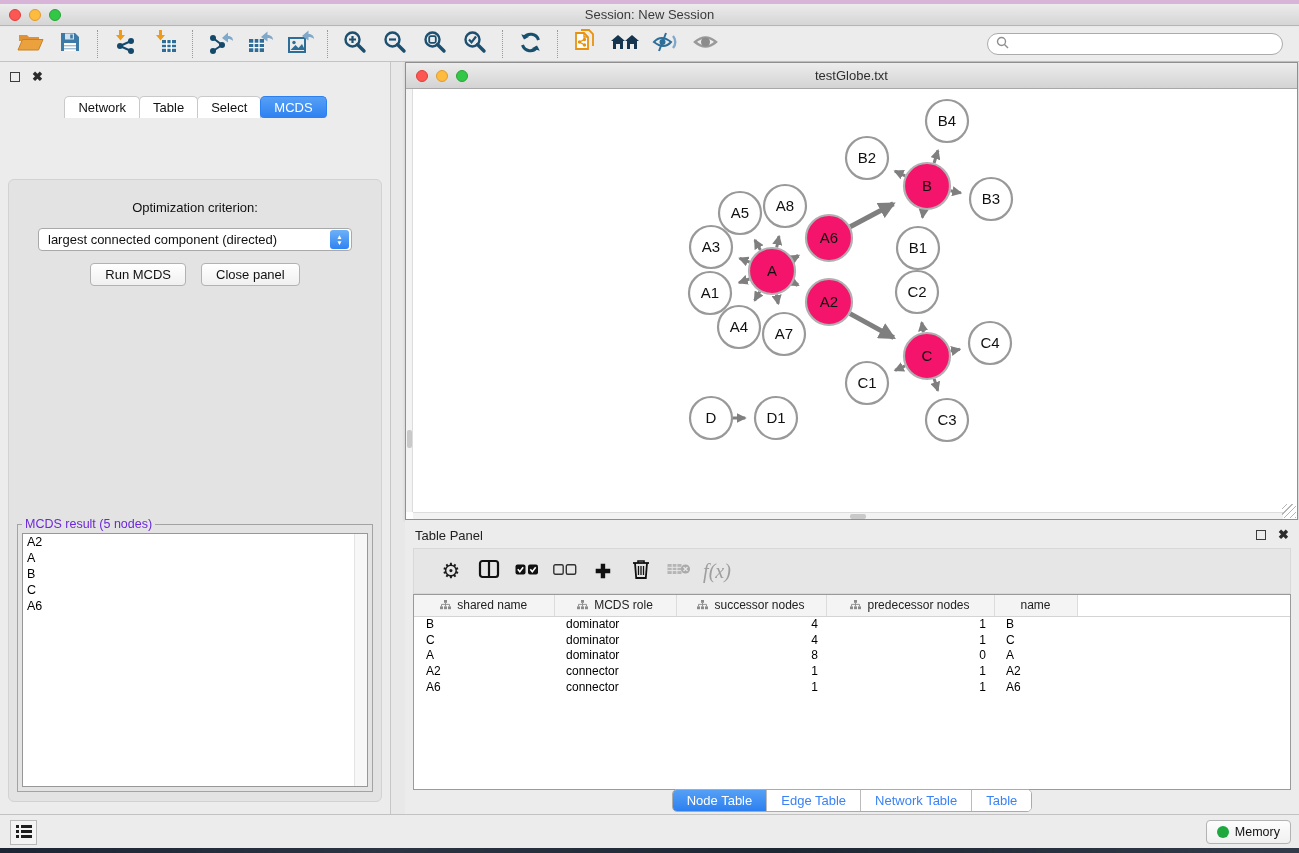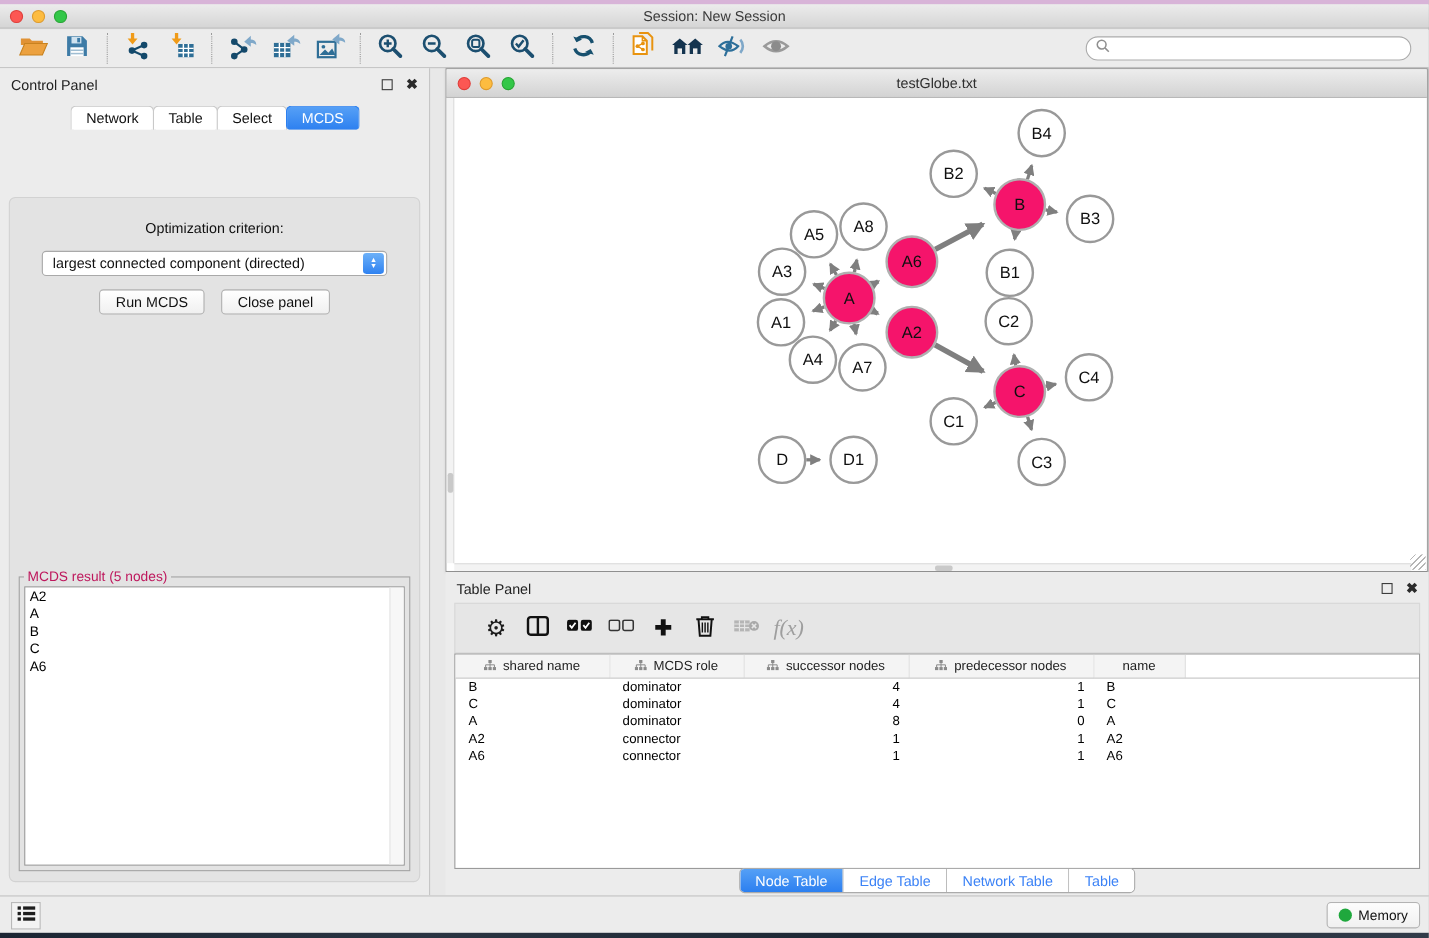--- a/index.html
+++ b/index.html
@@ -56,21 +56,21 @@
   .stepper { width:19px; height:19px; margin-right:2px; border-radius:3px;
              background:linear-gradient(#6db1f8,#2f82f1); display:flex; flex-direction:column;
              align-items:center; justify-content:center; color:#fff; }
   .stepper span { font-size:6.5px; line-height:6px; }
   .btn-row { display:flex; justify-content:center; gap:15px; margin-top:12px; }
   .push-btn { font-size:13px; color:#111; background:linear-gradient(#ffffff,#f0f0f0);
               border:1px solid #b2b2b2; border-radius:4px; padding:3px 14px; cursor:default; }
 
   fieldset.mcds { position:absolute; left:8px; right:8px; top:337px; bottom:9px;
                   border:1px solid #a3a3a3; padding:2px; background:transparent; }
-  fieldset.mcds legend { font-size:12.5px; padding:0 3px; margin-left:2px; color:#be185d; }
+  fieldset.mcds legend { font-size:12.5px; padding:0 3px; margin-left:2px; color:#6d28d9; }
   .mcds-list { position:absolute; left:4px; right:4px; top:2px; bottom:4px; background:#fff;
                border:1px solid #979797; overflow:hidden; }
   .mcds-list .scrollstrip { position:absolute; right:0; top:0; bottom:0; width:13px; background:#f7f7f7;
                             border-left:1px solid #e4e4e4; }
   .mcds-list div.item { font-size:12.5px; line-height:16px; padding-left:4px; color:#000; }
 
   
   .net-window { position:absolute; left:405px; top:62px; width:893px; height:458px;
                 border:1px solid #8f8f8f; background:#fff; box-shadow:0 1px 3px rgba(0,0,0,.15); }
   .net-titlebar { height:26px; background:linear-gradient(#ededed,#d3d3d3); border-bottom:1px solid #a8a8a8;
@@ -272,21 +272,20 @@
       <span><svg width="13" height="13" viewBox="0 0 13 13">
             <circle cx="5.5" cy="5.5" r="4" fill="none" stroke="#8f8f8f" stroke-width="1.4"></circle>
             <path d="M8.5 8.5 L12 12" stroke="#8f8f8f" stroke-width="1.4"></path>
           </svg></span>
       <input type="text" value="" style="">
     </div>
   </div>
 
   <div class="control-panel">
     <div class="panel-head">
-      <span class="ptitle">Control Panel</span>
       <span class="float-ico"></span>
       <span class="close-ico">✖</span>
     </div>
     <div class="cp-tabs">
       <div class="cp-tab">Network</div>
       <div class="cp-tab">Table</div>
       <div class="cp-tab">Select</div>
       <div class="cp-tab active">MCDS</div>
     </div>
     <div class="cp-content">

